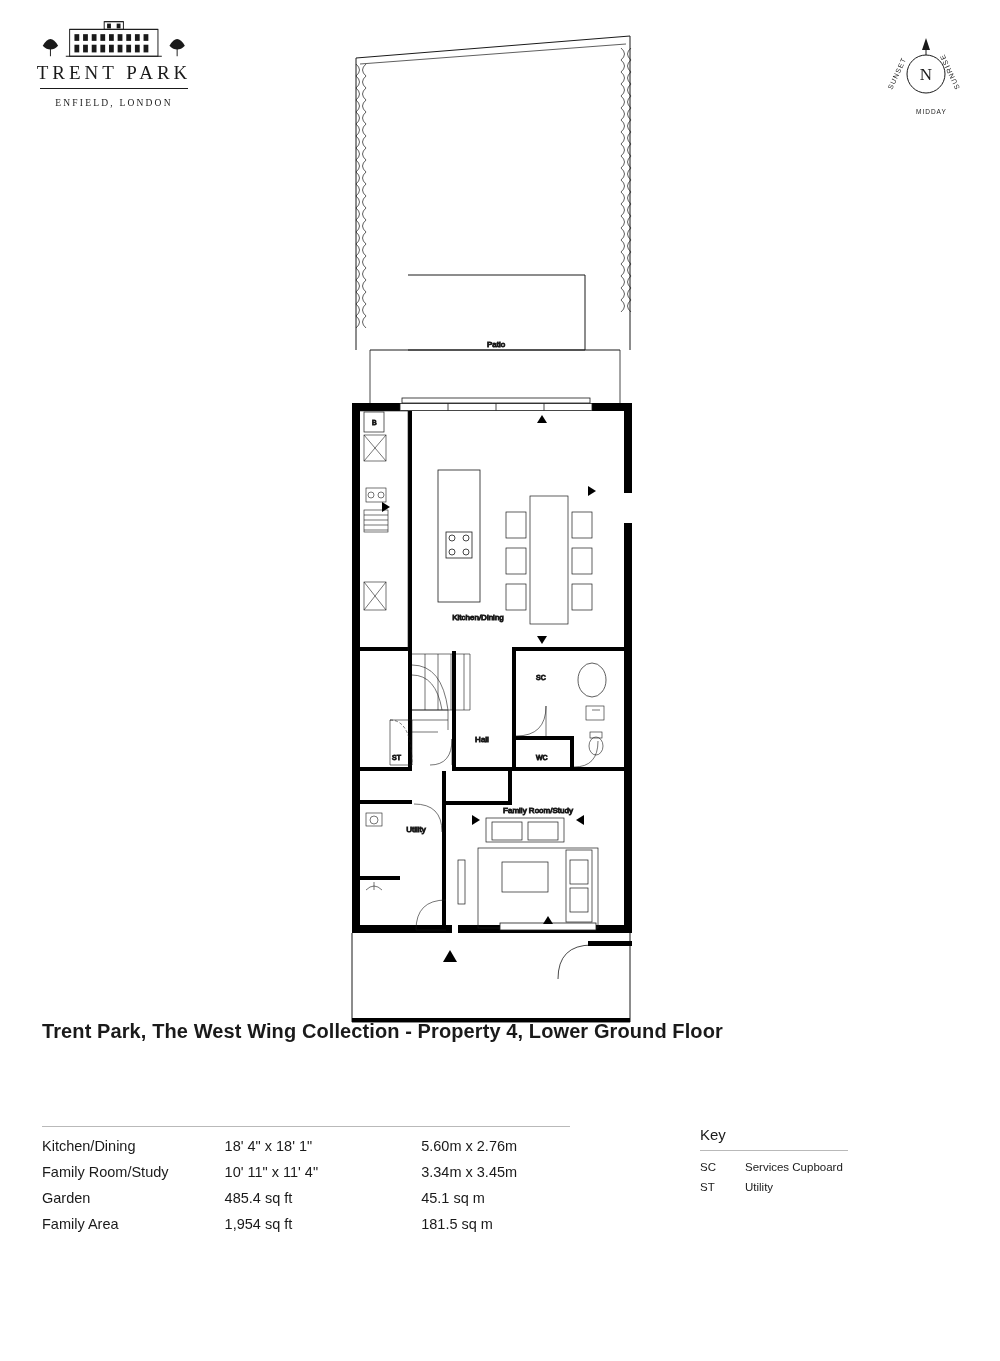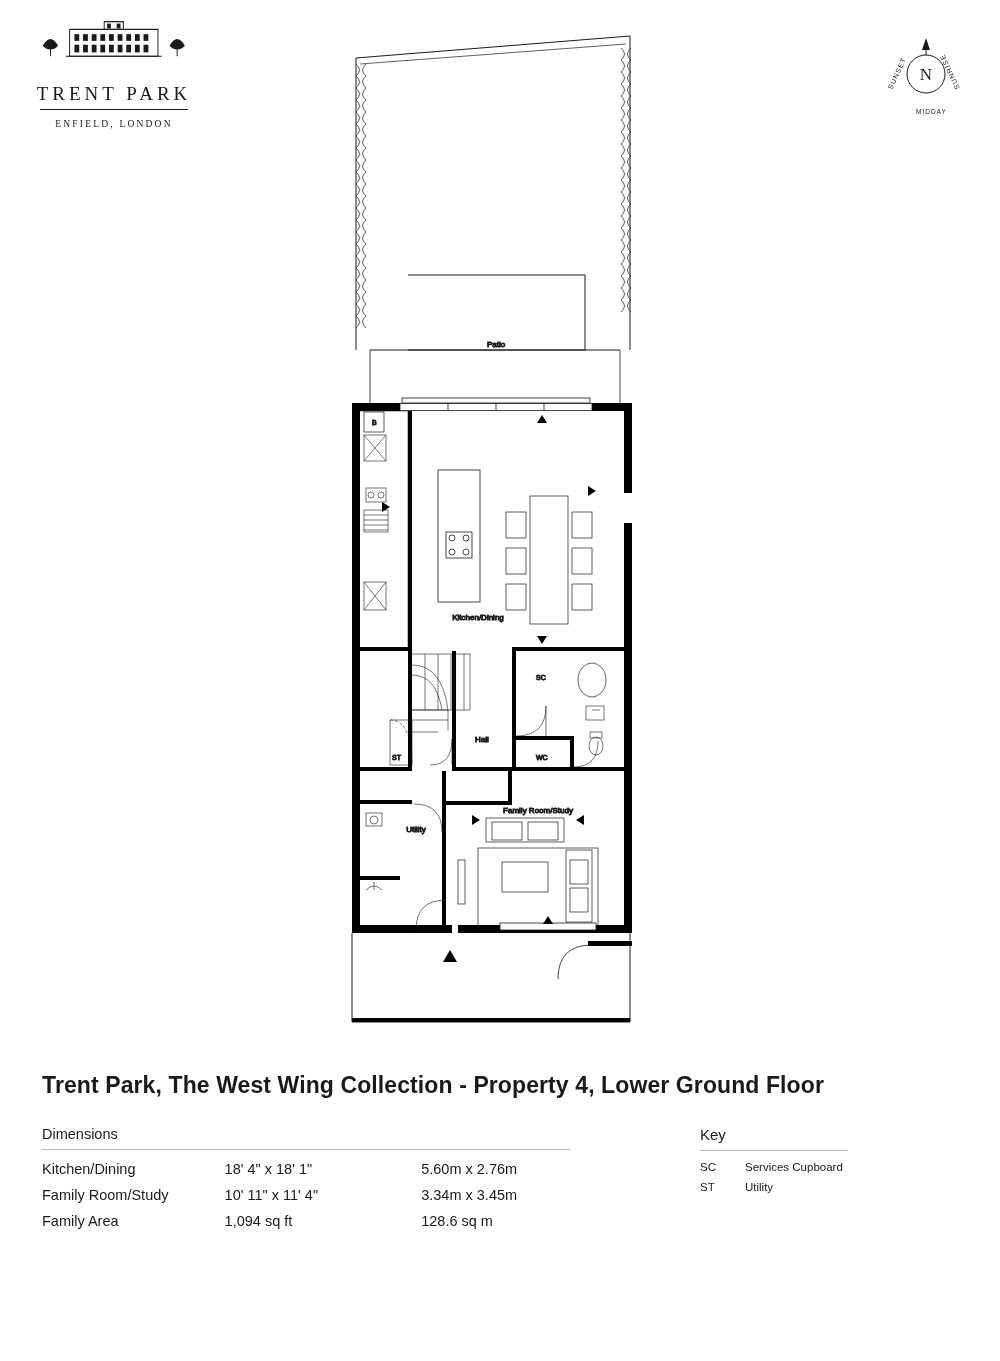--- a/index.html
+++ b/index.html
@@ -6,32 +6,32 @@
   body{
     width:1000px;height:1361px;position:relative;background:#ffffff;
     font-family:"Liberation Sans", sans-serif;color:#1a1a1a;
     -webkit-font-smoothing:antialiased;
   }
   .abs{position:absolute;}
 
   
   #logo{left:34px;top:14px;width:160px;text-align:center;}
   #logo .mark{height:48px;display:block;margin:0 auto;}
-  #logo .brand{font-family:"Liberation Serif",serif;font-size:19px;letter-spacing:4px;margin-top:21px;color:#1a1a1a;}
+  #logo .brand{font-family:"Liberation Serif",serif;font-size:19px;letter-spacing:4px;margin-top:0;color:#1a1a1a;}
   #logo .sub{font-family:"Liberation Serif",serif;font-size:9.5px;letter-spacing:2.2px;margin-top:9px;color:#1a1a1a;}
   #logo .rule{height:1px;background:#1a1a1a;margin:4px 6px 4px 6px;}
 
   
   #compass{left:880px;top:28px;width:92px;height:92px;}
 
   
   #plan{left:330px;top:20px;width:340px;height:1010px;text-align:center;}
 
   
-  #plan-title{left:42px;top:1072px;font-size:23px;font-weight:bold;letter-spacing:.1px;}
+  #plan-title{left:42px;top:1020px;font-size:20px;font-weight:bold;letter-spacing:.1px;}
 
   
   #dims{left:42px;top:1126px;width:530px;}
   #dims .head{font-size:14.5px;padding-bottom:7px;}
   #dims .rule{height:1px;background:#b9b9b9;width:528px;}
   #dims table{border-collapse:collapse;margin-top:6px;}
   #dims td{font-size:14.5px;padding:5px 0;vertical-align:top;}
   #dims td.c1{width:190px;}
   #dims td.c2{width:210px;}
   #dims td.c3{width:160px;}
@@ -338,38 +338,42 @@
           </g>
     </g>
 
   </g>
 </svg>
 </div>
 
 <div class="abs" id="plan-title">Trent Park, The West Wing Collection - Property 4, Lower Ground Floor</div>
 
 <div class="abs" id="dims">
-  <div class="head">Dimensions</div>
   <div class="rule"></div>
   <table>
     <tbody>
       <tr>
         <td class="c1">Kitchen/Dining</td>
         <td class="c2">18' 4" x 18' 1"</td>
         <td class="c3">5.60m x 2.76m</td>
       </tr>
       <tr>
         <td class="c1">Family Room/Study</td>
         <td class="c2">10' 11" x 11' 4"</td>
         <td class="c3">3.34m x 3.45m</td>
       </tr>
       <tr>
+        <td class="c1">Garden</td>
+        <td class="c2">485.4 sq ft</td>
+        <td class="c3">45.1 sq m</td>
+      </tr>
+      <tr>
         <td class="c1">Family Area</td>
-        <td class="c2">1,094 sq ft</td>
-        <td class="c3">128.6 sq m</td>
+        <td class="c2">1,954 sq ft</td>
+        <td class="c3">181.5 sq m</td>
       </tr>
     </tbody>
   </table>
 </div>
 
 <div class="abs" id="key">
   <div class="head">Key</div>
   <div class="rule"></div>
   <table>
     <tbody>

